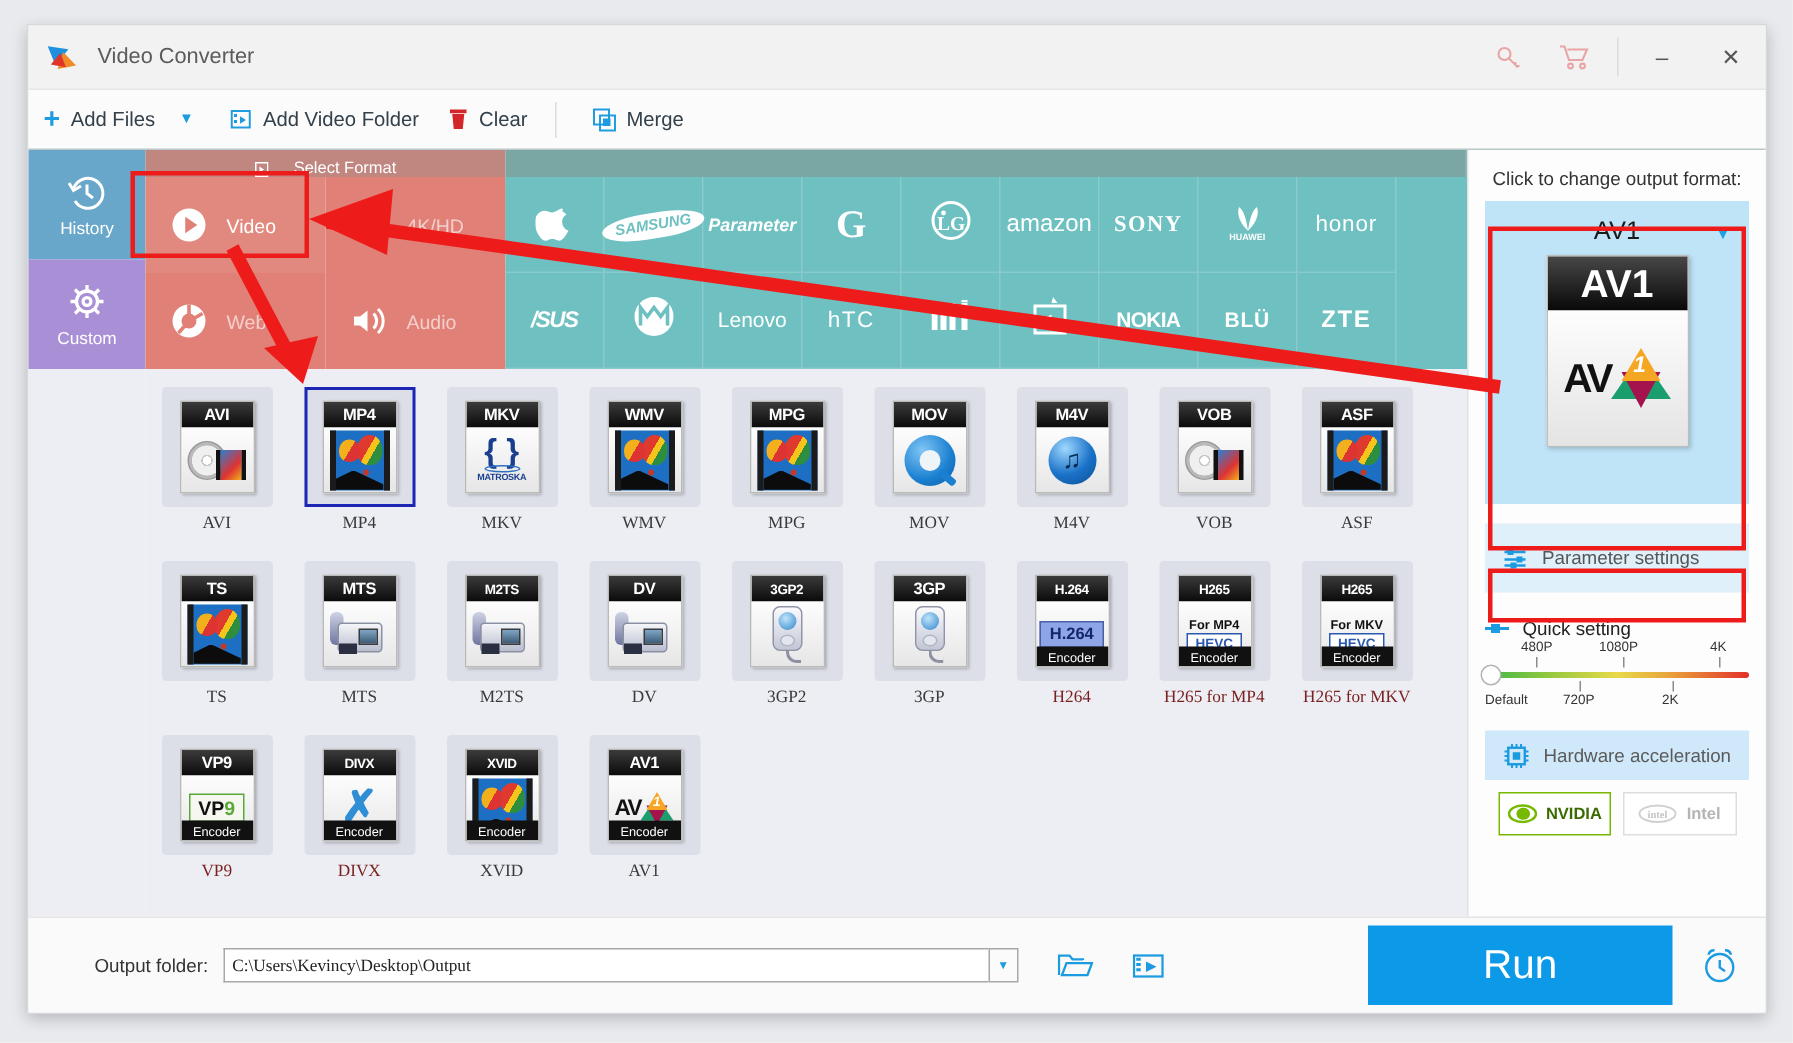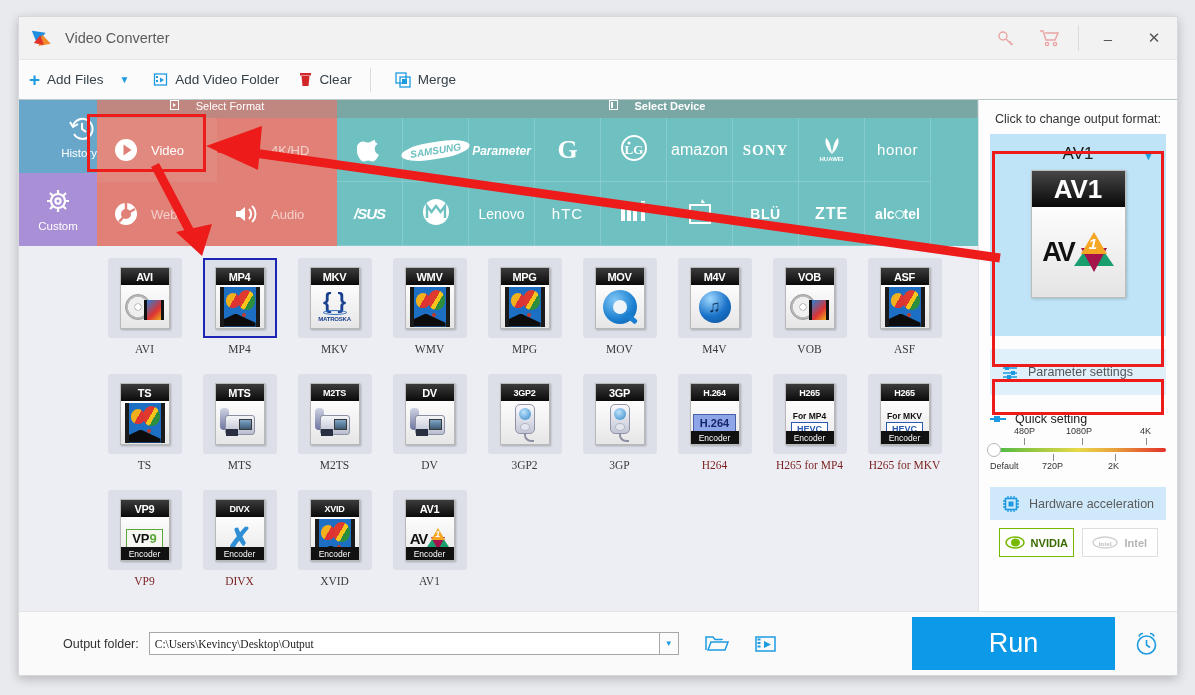--- a/index.html
+++ b/index.html
@@ -40,28 +40,28 @@
   .tool .gi { margin-right:7px; display:flex; align-items:center; }
   .plus { color:#1d9be0; font-size:19px; font-weight:bold; line-height:1; }
   .caret-tb { color:#1d9be0; font-size:10px; padding:0 14px 0 6px; }
   .tbar-sep { width:1px; height:24px; background:#dcdcdc; margin:0 14px 0 8px; }
 
   
   .mid { display:flex; flex:1 1 auto; min-height:0; }
   .leftcol { width:78px; flex:0 0 78px; display:flex; flex-direction:column; }
   .sq { height:73px; display:flex; flex-direction:column; align-items:center;
         justify-content:center; color:#fff; }
-  .sq.history { background:#68a7c9;align-items:flex-end; }
+  .sq.history { background:#68a7c9; }
   .sq.custom  { background:#a98fd6; }
   .sq .lab { font-size:11.5px; margin-top:3px; }
   .leftfill { flex:1; background:#eceef3; }
 
   .center { flex:1 1 auto; display:flex; flex-direction:column; min-width:0; }
   .catbar { height:18px; display:flex; flex:0 0 18px; }
-  .catbar .hdr { display:flex; align-items:flex-start; justify-content:center;
+  .catbar .hdr { display:flex; align-items:flex-end; justify-content:center;
      color:#fff; font-size:11px; gap:17px; }
   .hdr.fmt { width:240px; background:#c08680; }
   .hdr.dev { flex:1; background:#7aa6a4; }
 
   .tabsrow { display:flex; flex:0 0 128px; height:128px; }
   .fmtcol { width:240px; flex:0 0 240px; display:flex; flex-wrap:wrap; }
   .ftab { width:120px; height:64px; background:#e08076; display:flex; align-items:center;
     padding-left:16px; gap:12px; color:#fff; font-size:13px; }
   .ftab.sel { background:#e2897f; }
   .ftab.dim { color:#f4cfcb; }
@@ -456,20 +456,23 @@
                 </svg></span>
             </div>
             <div class="dev" style="width: 66px;">
               <span><svg width="24" height="26" viewBox="0 0 24 26">
                   <path d="M14 0l3 4h-4z" fill="#fff"></path>
                   <rect x="2" y="6" width="20" height="18" fill="none" stroke="#fff" stroke-width="2"></rect>
                   <text x="12" y="20" font-size="12" fill="#fff" text-anchor="middle" font-family="Liberation Serif, serif">1</text>
                 </svg></span>
             </div>
             <div class="dev" style="width: 66px;">
+              <span><span style="font-size:14px;font-weight:bold;letter-spacing:-.5px;">NOKIA</span></span>
+            </div>
+            <div class="dev" style="width: 66px;">
               <span><span style="font-size:14px;font-weight:bold;letter-spacing:.5px;">BLÜ</span></span>
             </div>
             <div class="dev" style="width: 66px;">
               <span><span style="font-size:16px;letter-spacing:1px;">ZTE</span></span>
             </div>
             <div class="dev" style="width: 66px;">
               <span><span style="font-size:14px;">alc<span style="display:inline-block;border:1.5px solid #fff;border-radius:50%;width:9px;height:9px;"></span>tel</span></span>
             </div>
             <div class="dev" style="width: 66px;">
               <span><svg width="28" height="26" viewBox="0 0 28 26">

